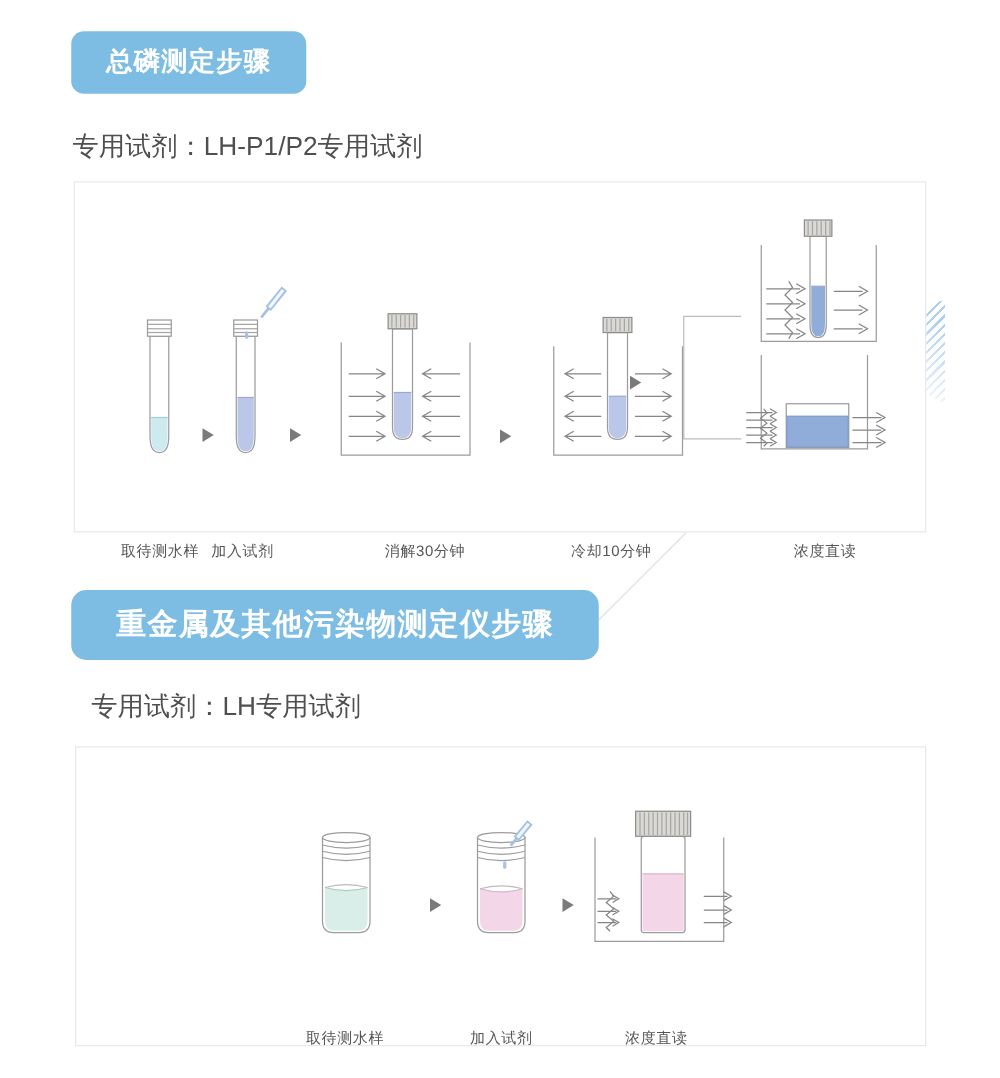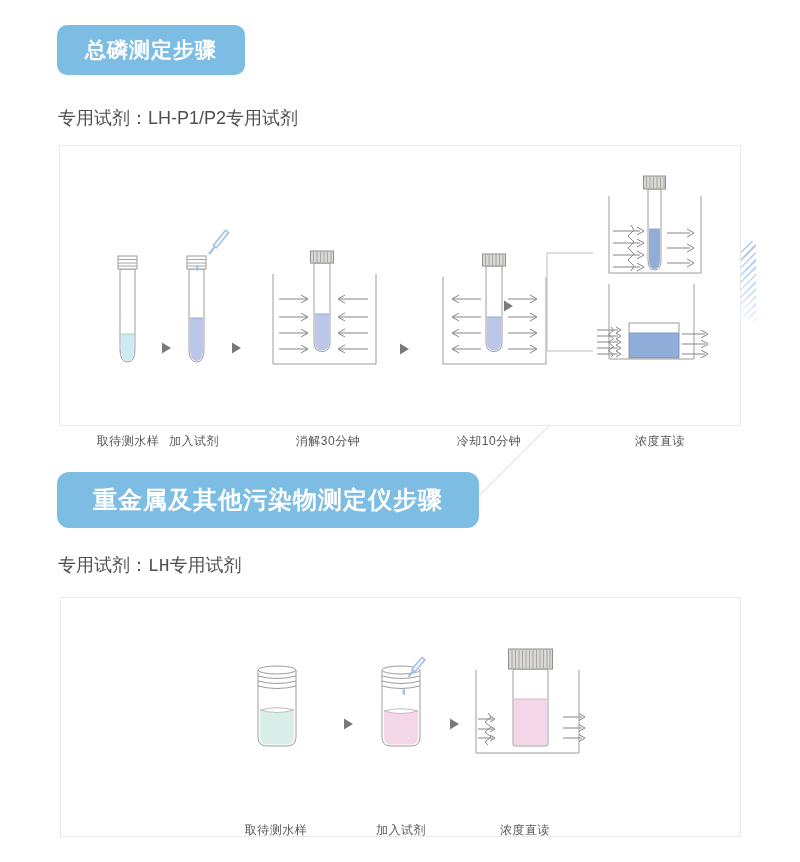--- a/index.html
+++ b/index.html
@@ -7,25 +7,25 @@
     position:relative; width:756px; height:862px; overflow:hidden;
     background:#fff; font-family:"Liberation Sans","DejaVu Sans",sans-serif;
   }
   .badge {
     position:absolute; display:inline-block; background:var(--accent,#7dbde3);
     color:#fff; font-weight:bold; white-space:nowrap; letter-spacing:1px;
   }
   .badge1 { left:57px; top:25px; font-size:21px; line-height:24px; padding:13px 28px; border-radius:10px; }
   .badge2 { left:57px; top:472px; font-size:24px; line-height:28px; padding:14px 36px; border-radius:12px; }
   .subtitle {
-    position:absolute; font-size:18px; line-height:24px; color:var(--text-dark,#4f4f4f); white-space:nowrap;
+    position:absolute; font-size:21px; line-height:24px; color:var(--text-dark,#4f4f4f); white-space:nowrap;
   }
   .s1a { left:58px; top:106px; }
   .s1b { left:372px; top:106px; }
-  .s2a { left:58px; top:554px;font-family:Liberation Mono, monospace; }
+  .s2a { left:73px; top:554px; }
   .card {
     position:absolute; background:#fff; border:1px solid var(--card-border,#e9e9e9); z-index:2;
   }
   .card1 { left:59px; top:145px; width:680px; height:279px; }
   .card2 { left:60px; top:597px; width:679px; height:238px; }
   .card svg { position:absolute; left:0; top:0; }
   .step-label {
     position:absolute; transform:translateX(-50%); font-size:12px; letter-spacing:0.5px;
     color:var(--label-text,#555); white-space:nowrap; top:239px;margin-top:48px;
   }
@@ -188,21 +188,21 @@
         <path class="arr" d="M622,188 H645 M641,184 L648,188 L641,192"></path>
         <path class="arr" d="M622,198 H645 M641,194 L648,198 L641,202"></path>
         <path class="arr" d="M622,208 H645 M641,204 L648,208 L641,212"></path>
         <rect class="stf" x="569" y="177" width="50" height="35"></rect>
         <rect class="liq-cuv" x="569.5" y="187" width="49" height="24.5"></rect>
       </g>
     </svg>
 
     <div class="step-label" style="left:68px">取待测水样</div>
     <div class="step-label" style="left:134px">加入试剂</div>
-    <div class="step-label" style="left:268px">消解30分钟</div>
+    <div class="step-label" style="left:280px">消解30分钟</div>
     <div class="step-label" style="left:429px">冷却10分钟</div>
     <div class="step-label" style="left:600px">浓度直读</div>
   </div>
 
   <div class="badge badge2">重金属及其他污染物测定仪步骤</div>
   <div class="subtitle s2a">专用试剂：LH专用试剂</div>
 
   <div class="card card2">
     <svg width="679" height="238" viewBox="0 0 679 238">
 

